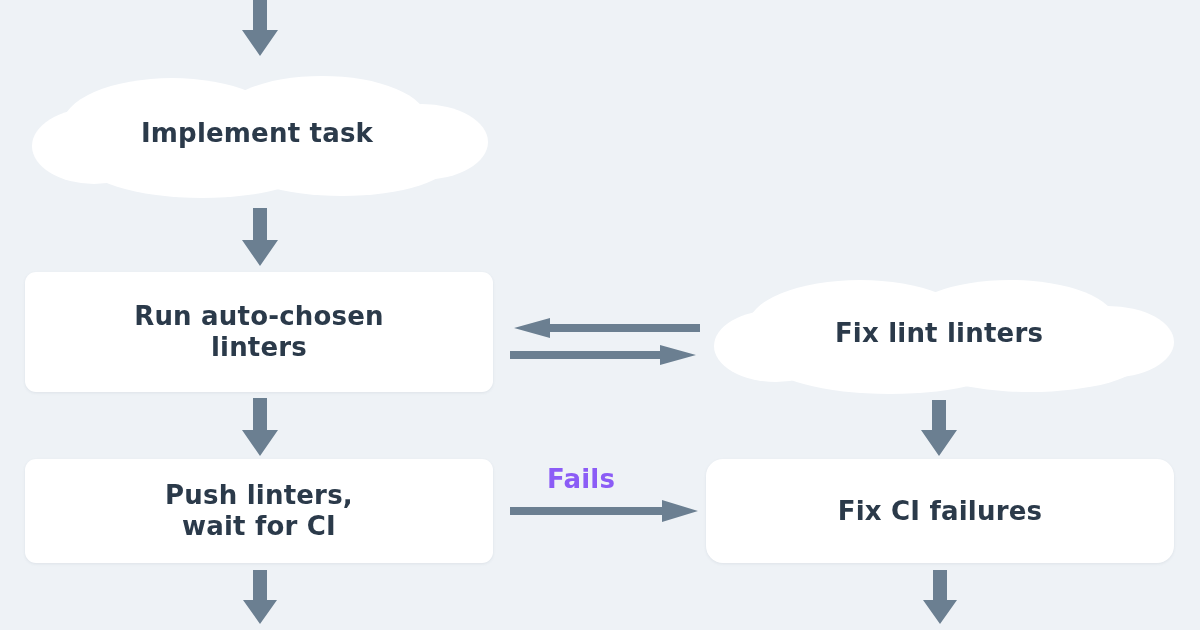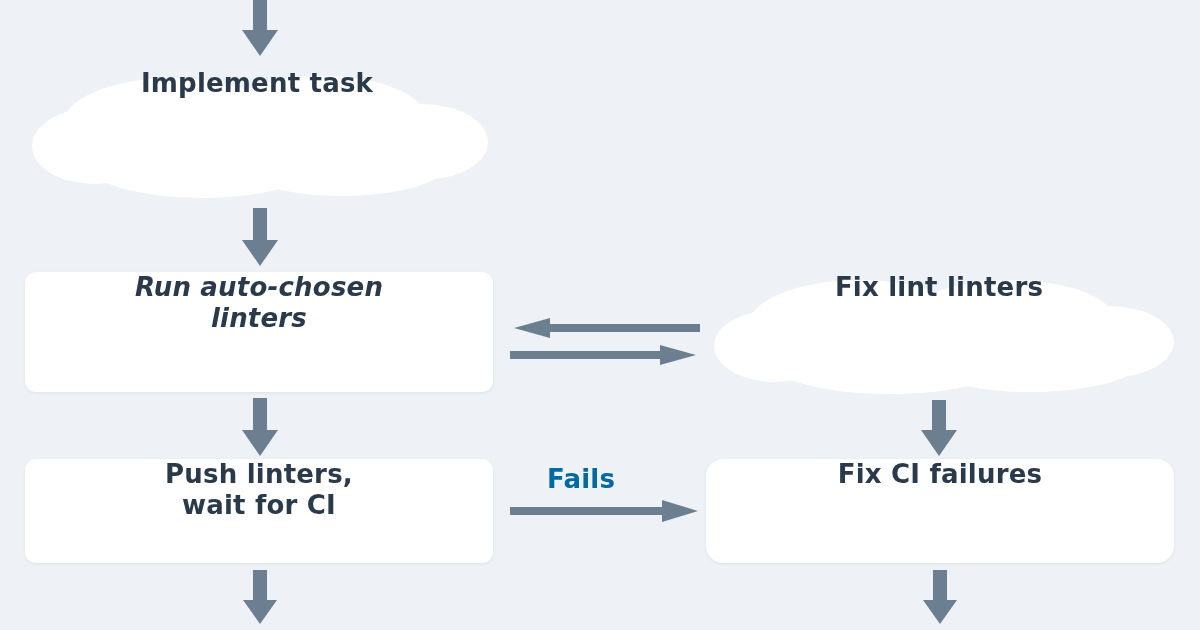--- a/index.html
+++ b/index.html
@@ -15,20 +15,21 @@
     width: 1200px;
     height: 630px;
     background: #eef2f6;
     overflow: hidden;
   }
 
   
   .node {
     position: absolute;
     display: flex;
+    align-items: center;
     justify-content: center;
     text-align: center;
     box-sizing: border-box;
   }
   .node-box {
     background: #ffffff;
     border-radius: 11px;
     box-shadow: 0 1px 3px rgba(80, 100, 120, 0.10);
   }
   .node-label {
@@ -57,21 +58,21 @@
 
   
   .arrow {
     position: absolute;
     z-index: 2;
   }
   .arrow svg { display: block; }
 
   .edge-label {
     position: absolute;
-    color: #0369a1;
+    color: #8b5cf6;
     font-weight: bold;
     font-size: 26px;
     letter-spacing: 0.2px;
     z-index: 4;
   }
 </style>
 </head>
 <body>
 
 <div id="canvas">
@@ -96,21 +97,21 @@
     </svg>
     <span class="node-label">Implement task</span>
   </div>
 
   <div class="arrow" style="left:232px; top:208px; width:56px; height:62px;">
     <svg viewBox="0 0 56 62" width="56" height="62">
       <path d="M21 0 h14 v32 h11 L28 58 L10 32 h11 Z" fill="#6b7f91"></path>
     </svg>
   </div>
 
-  <div class="node node-box" style="left:25px; top:272px; width:468px; height:120px;font-style:italic;">
+  <div class="node node-box" style="left:25px; top:272px; width:468px; height:120px;">
     <span class="node-label">Run auto-chosen
 linters</span>
   </div>
 
   <div class="node node-cloud" style="left:700px; top:272px; width:478px; height:122px;">
     <svg class="cloud-svg" viewBox="0 0 478 122" preserveAspectRatio="none">
       <g fill="#ffffff">
         <ellipse cx="160" cy="54" rx="112" ry="46"></ellipse>
         <ellipse cx="310" cy="50" rx="106" ry="42"></ellipse>
         <ellipse cx="76" cy="74" rx="62" ry="36"></ellipse>

